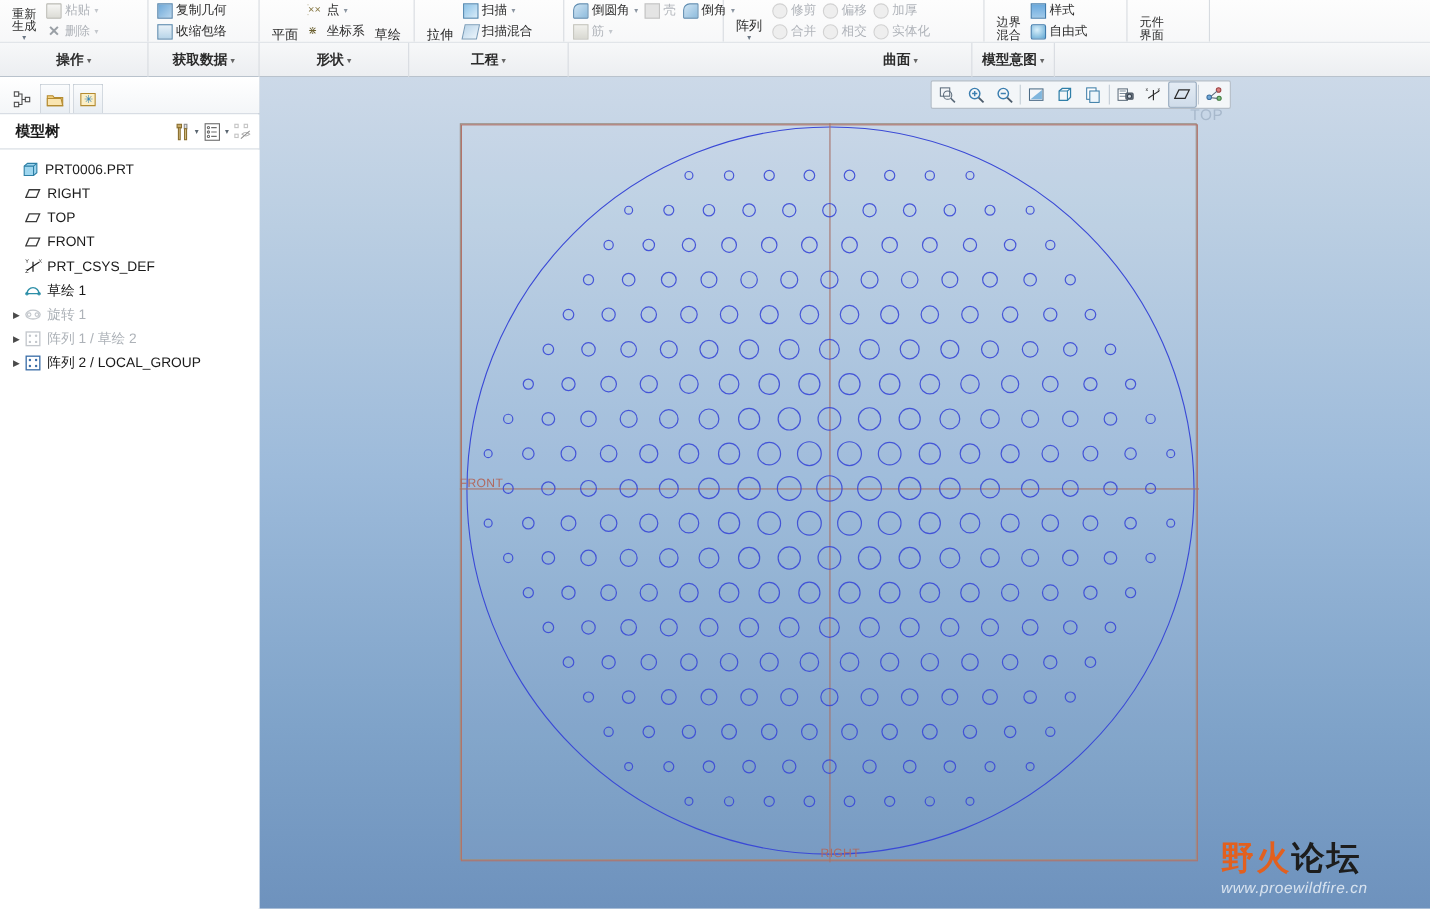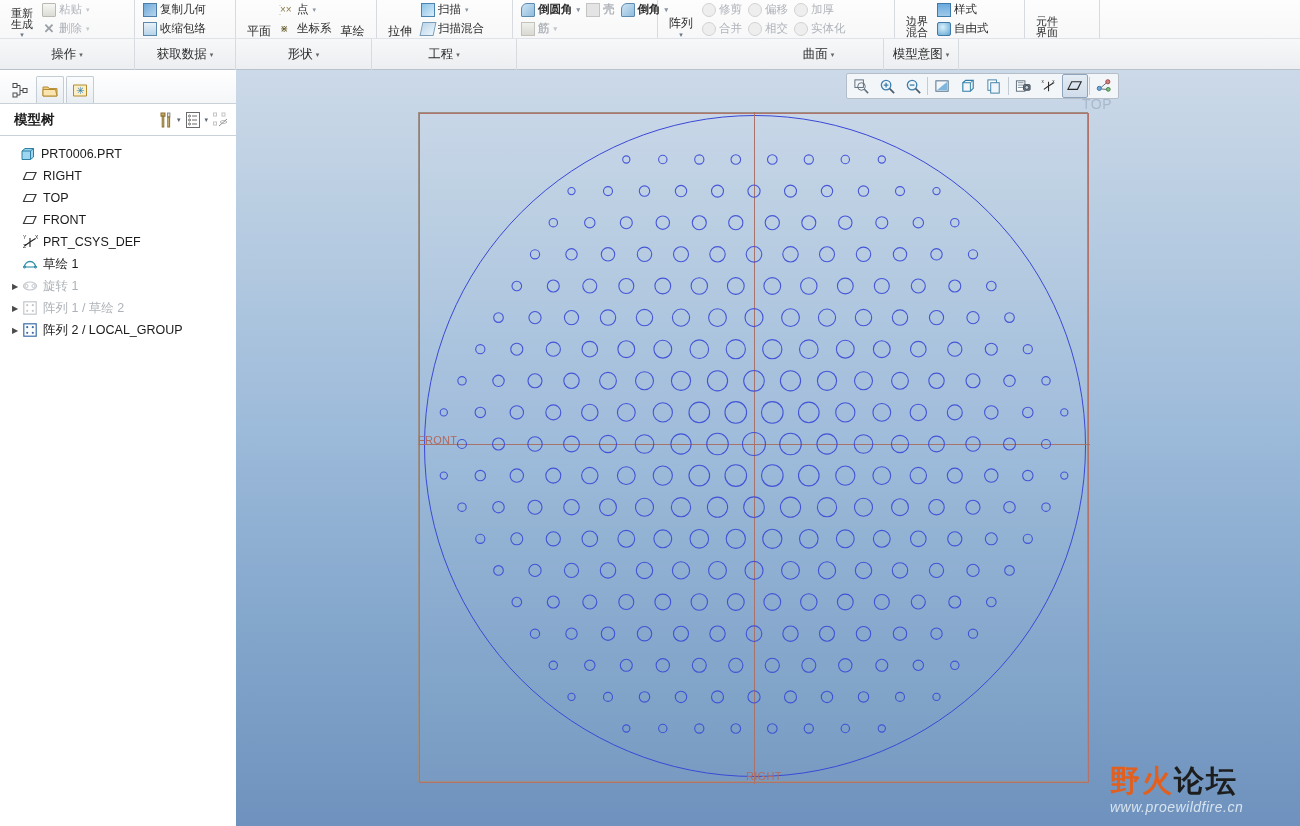--- a/index.html
+++ b/index.html
@@ -63,20 +63,21 @@
     position: absolute; left: 0; top: 38px; width: 1300px; height: 31px;
     display: flex; align-items: stretch;
     background: linear-gradient(#f7f8f9, #eceef1);
     border-top: 1px solid #dfe3e7;
   }
   .gtab {
     display:flex; align-items:center; justify-content:center; gap:3px;
     font-size: 12.5px; color: #2b2b2b;
     border-right: 1px solid #d7dbe0;
     height: 31px;
+    font-weight: bold;
   }
   .gtab .caret { font-size: 7px; color:#666; }
   .gtab.filler { border-right: none; flex: 1 1 auto; }
 
   
   #leftpanel {
     position: absolute; left: 0; top: 70px; width: 236px; height: 756px;
     background: #ffffff; border-right: 1px solid #9aa6b4;
   }
   #tree-tabs {
@@ -256,21 +257,21 @@
               <span>扫描</span>
               <span class="caret">▾</span>
             </div>
             <div class="smallbtn">
               <span class="ico ico-sweepb"></span>
               <span>扫描混合</span>
             </div>
           </div>
         </div>
       </div>
-      <div class="rgroup" style="width: 145px; font-weight: bold;">
+      <div class="rgroup" style="width: 145px;">
         <div class="rgroup-inner">
           <div style="display: grid; grid-template-columns: auto auto auto; grid-auto-flow: row; align-items: center;">
             <div class="smallbtn">
               <span class="ico ico-round"></span>
               <span>倒圆角</span>
               <span class="caret">▾</span>
             </div>
             <div class="smallbtn dim">
               <span class="ico ico-shell"></span>
               <span>壳</span>

